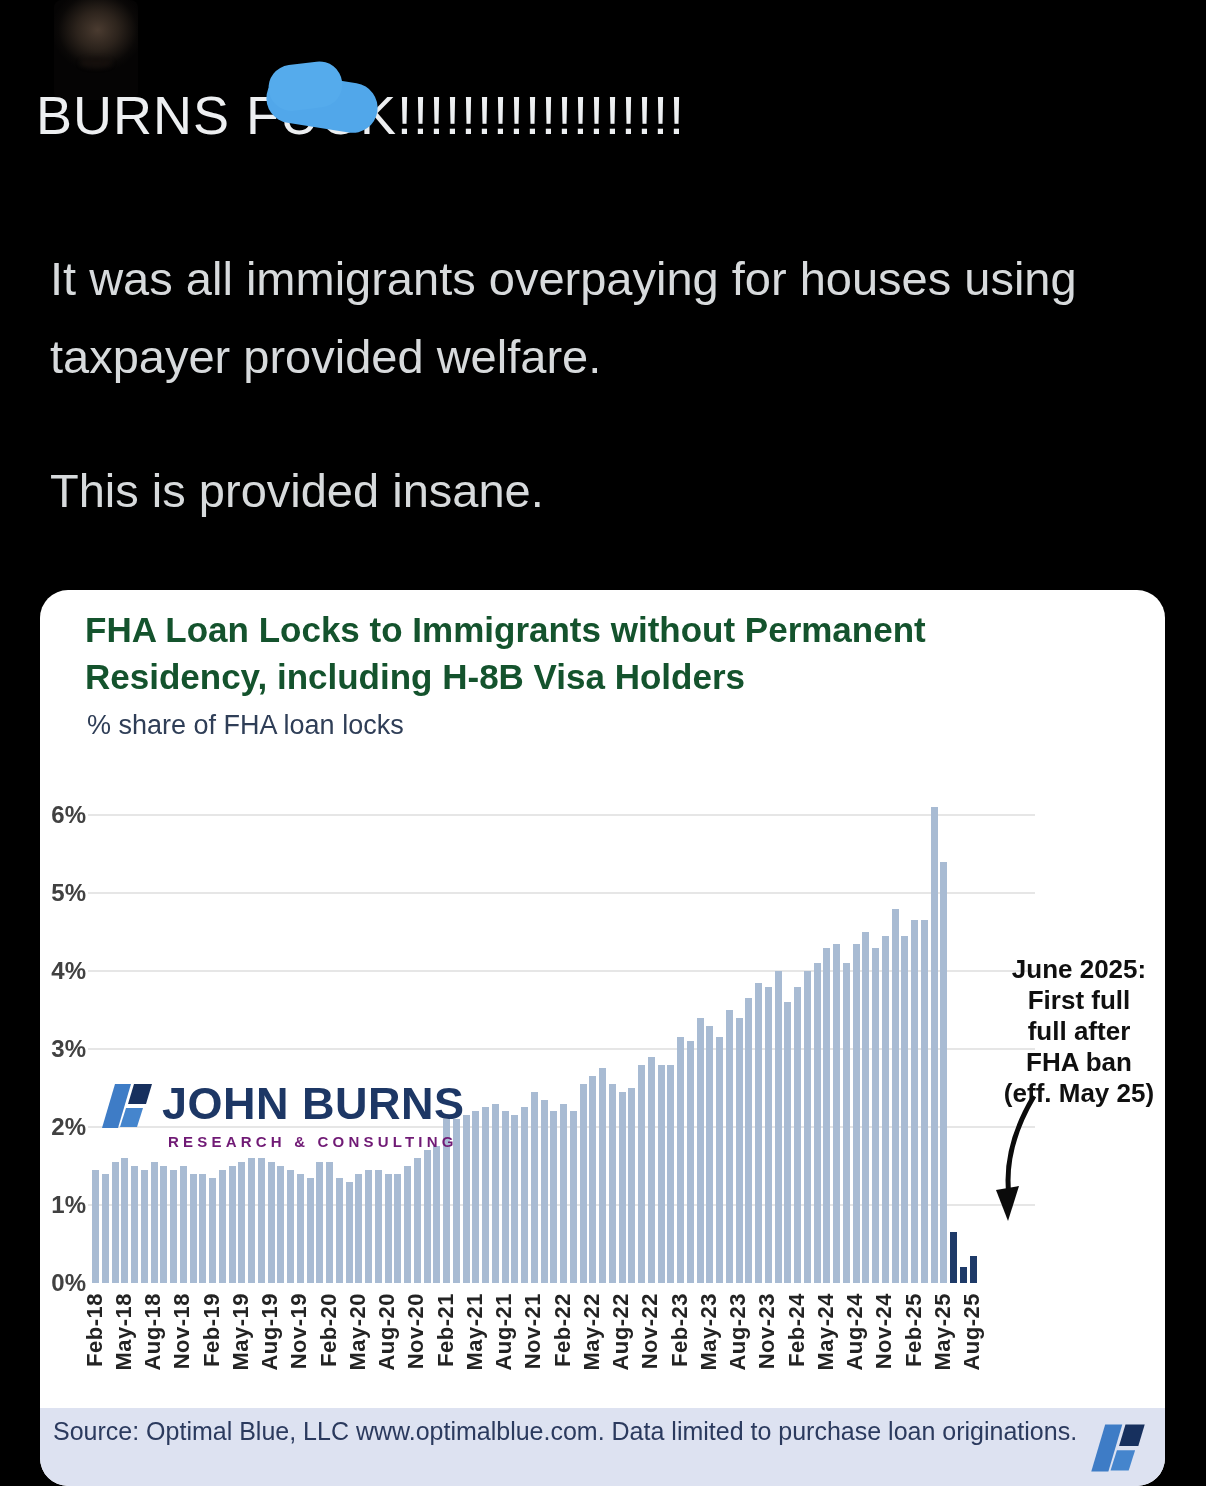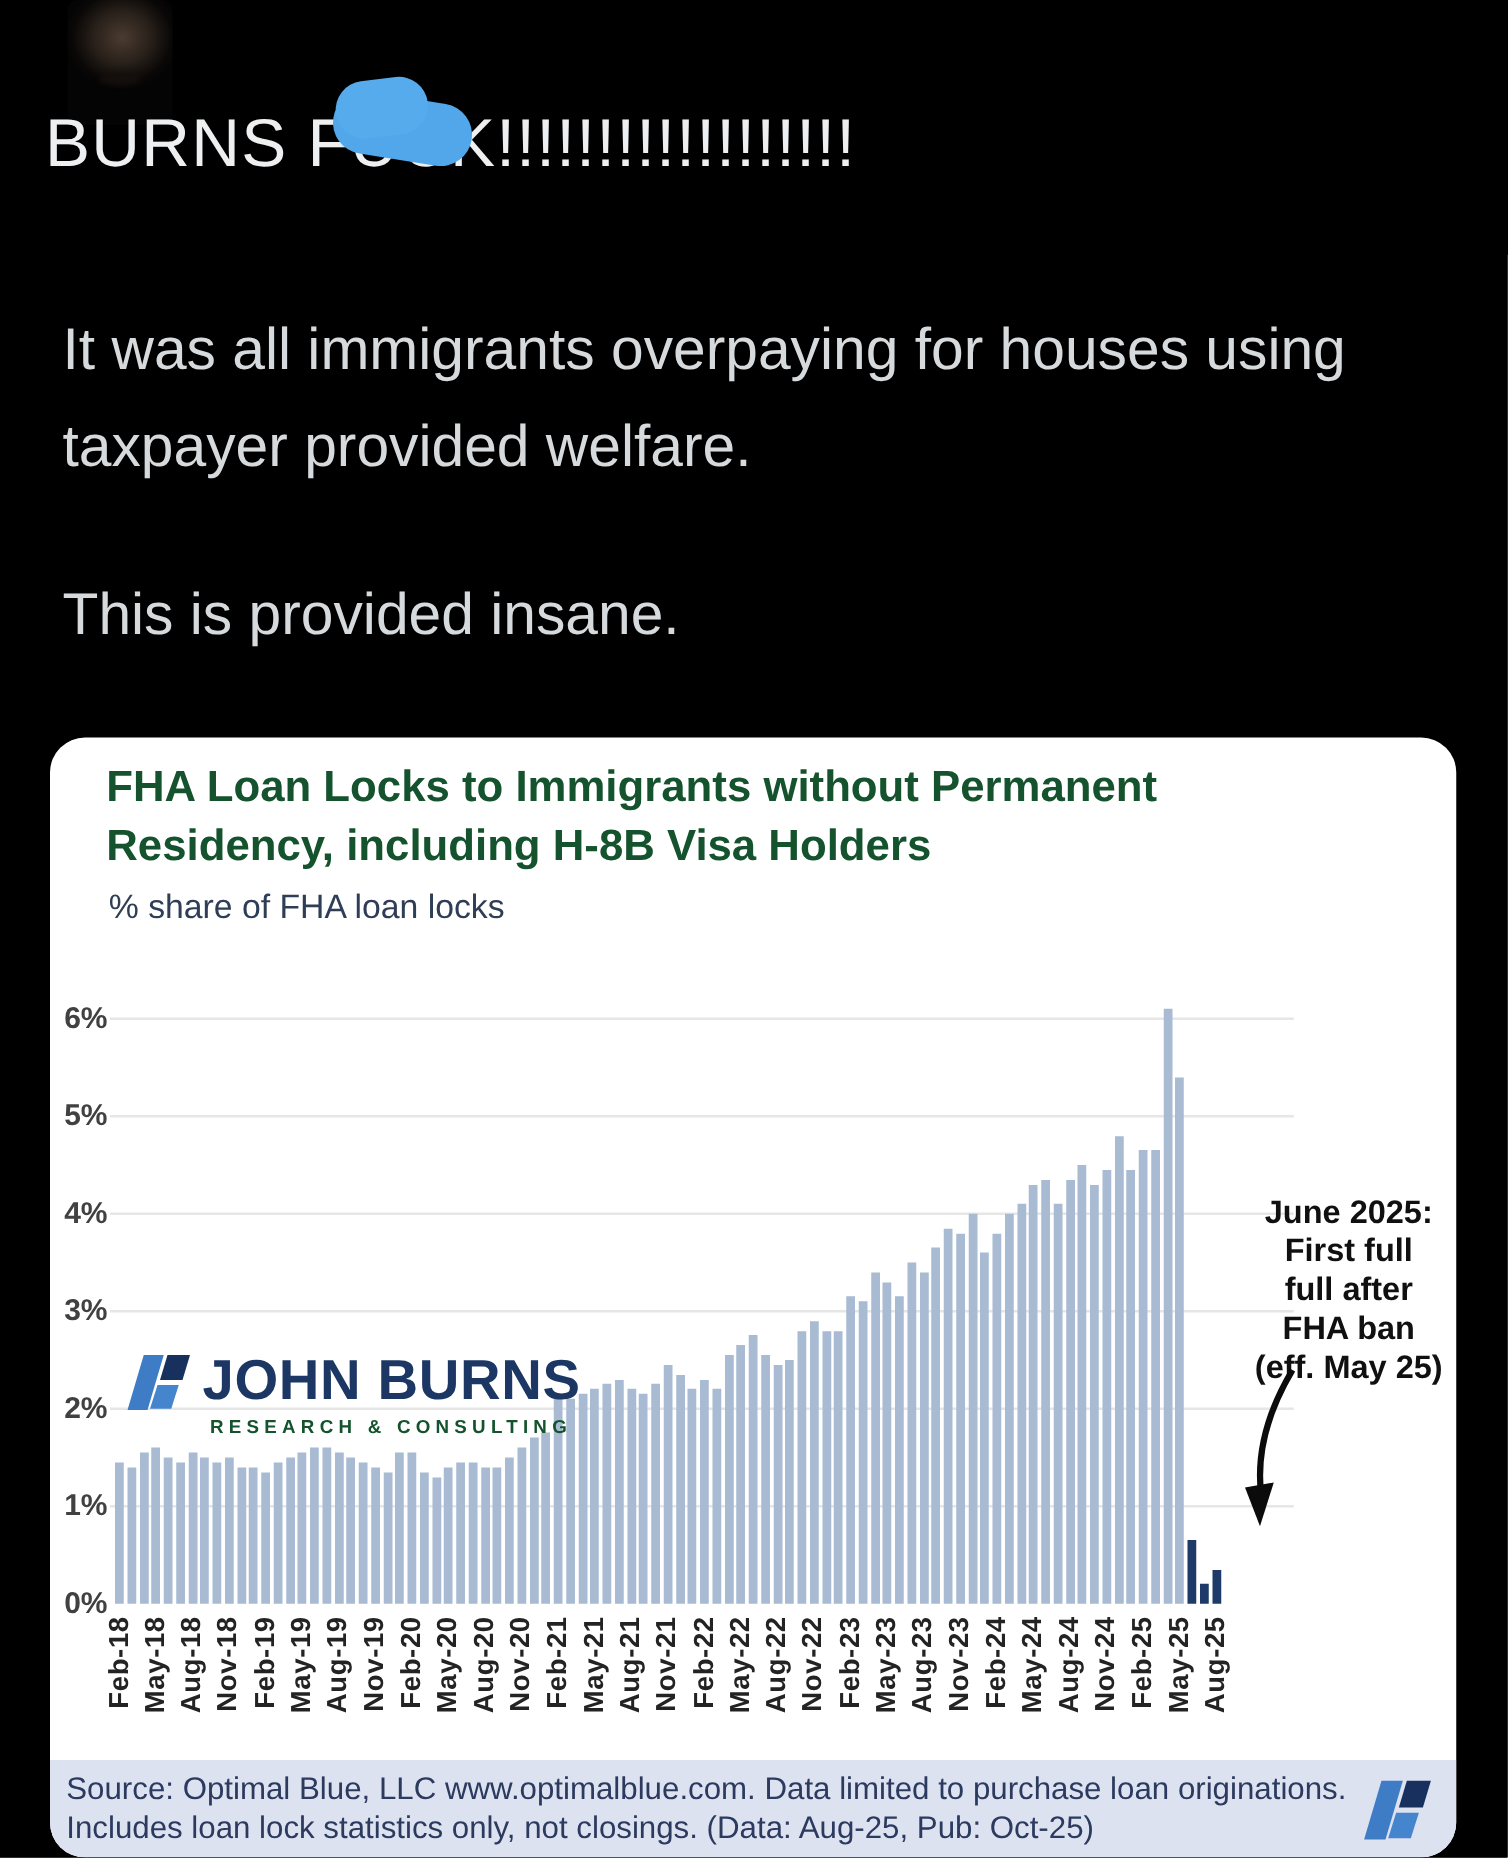--- a/index.html
+++ b/index.html
@@ -32,21 +32,21 @@
   .gridline{position:absolute;height:2px;background:#e6e6e6;}
   .ylab{position:absolute;left:2px;width:44px;text-align:right;font-size:24px;font-weight:700;color:#414141;
         transform:translateY(-50%);}
   .bar{position:absolute;}
   .xlab{position:absolute;top:703px;writing-mode:vertical-rl;transform:rotate(180deg);
         font-size:22px;font-weight:700;color:#232323;letter-spacing:0.5px;}
 
   
   .jb-logo{position:absolute;left:58px;top:490px;}
   .jb-name{position:absolute;left:122px;top:488px;font-size:45px;font-weight:800;color:#1d3765;letter-spacing:0.5px;}
-  .jb-tag{position:absolute;left:128px;top:543px;font-size:15px;font-weight:700;letter-spacing:4.2px;color:#14532d;}
+  .jb-tag{position:absolute;left:128px;top:543px;font-size:15px;font-weight:700;letter-spacing:4.2px;color:#701a75;}
 
   
   .annotation{position:absolute;left:948px;top:364px;width:182px;text-align:center;
         font-size:26px;font-weight:700;line-height:31px;color:#101010;}
   .arrow-svg{position:absolute;left:0;top:0;pointer-events:none;}
 
   
   .card-footer{position:absolute;left:0;bottom:0;width:100%;height:78px;background:#dde2f1;}
   .footer-text{position:absolute;left:13px;top:8px;font-size:25px;line-height:31px;color:#2b3a5e;}
   .footer-logo{position:absolute;right:16px;top:12px;}
@@ -225,21 +225,20 @@
       <div>(eff. May 25)</div>
     </div>
     <svg class="arrow-svg" width="1125" height="896" viewBox="0 0 1125 896">
       <path d="M994,506 Q963,558 969,606" stroke="#0b0b0b" stroke-width="5" fill="none"></path>
       <polygon points="956,600 979,596 968,631" fill="#0b0b0b"></polygon>
     </svg>
 
     <div class="card-footer">
       <div class="footer-text">
         <div>Source: Optimal Blue, LLC www.optimalblue.com. Data limited to purchase loan originations.</div>
-        <div>Includes loan lock statistics only, not closings. (Data: Aug-25, Pub: Oct-25)</div>
       </div>
       <svg class="footer-logo" width="62" height="54" viewBox="0 0 58 50">
         <polygon points="4,48 17,4 33,4 20,48" fill="#3e7cc6"></polygon>
         <polygon points="36,4 54,4 48,24 30,24" fill="#17305e"></polygon>
         <polygon points="28,28 45,28 39,47 22,47" fill="#4585cd"></polygon>
       </svg>
     </div>
 
   </div>
 </div>

